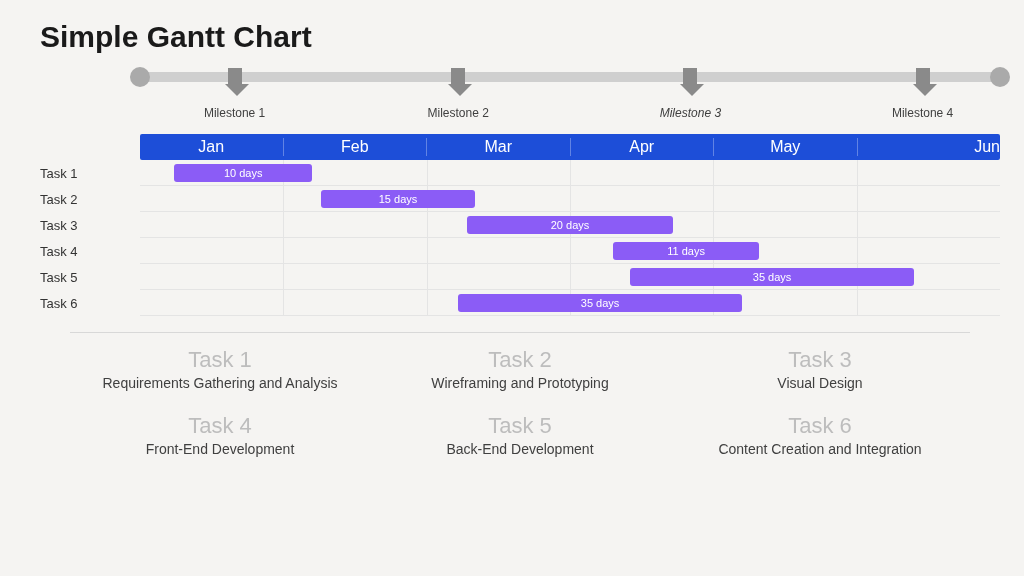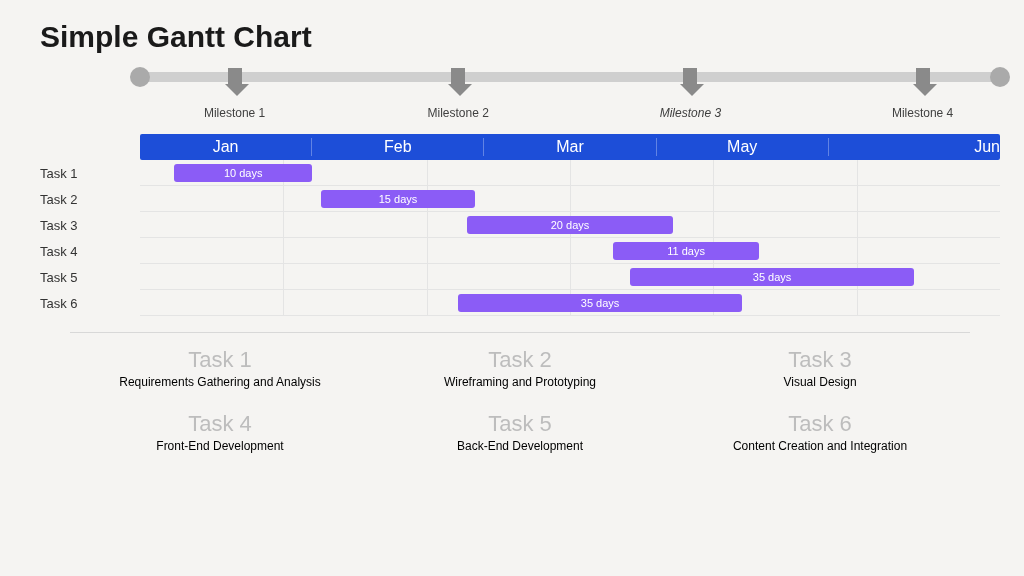--- a/index.html
+++ b/index.html
@@ -145,22 +145,22 @@
     .legend-item {
       text-align: center;
     }
     .legend-title {
       font-size: 22px;
       color: #bdbdbd;
       font-weight: 400;
       margin-bottom: 2px;
     }
     .legend-sub {
-      font-size: 12px;
-      color: #000000;
+      font-size: 14px;
+      color: #404040;
     }
   </style>
 </head>
 <body>
 
 <h1 class="title">Simple Gantt Chart</h1>
 
 <div class="chart-area">
 
   <div class="timeline-track" id="timeline-track">
@@ -188,20 +188,21 @@
       <div class="milestone-label" style="left: 11%;">Milestone 1</div>
       <div class="milestone-label" style="left: 37%;">Milestone 2</div>
       <div class="milestone-label" style="left: 64%; font-style: italic;">Milestone 3</div>
       <div class="milestone-label" style="left: 91%;">Milestone 4</div>
     </div>
 
   <div class="months-header" id="months-header">
       <div class="month-cell">Jan</div>
       <div class="month-cell">Feb</div>
       <div class="month-cell">Mar</div>
+      <div class="month-cell">Apr</div>
       <div class="month-cell">May</div>
       <div class="month-cell">Jun</div>
     </div>
 
   <div class="gantt-body" id="gantt-body">
       <div class="row">
         <div class="row-label">Task 1</div>
         <div class="row-track">
           <div class="grid-line" style="left: 16.6667%;"></div>
           <div class="grid-line" style="left: 33.3333%;"></div>

